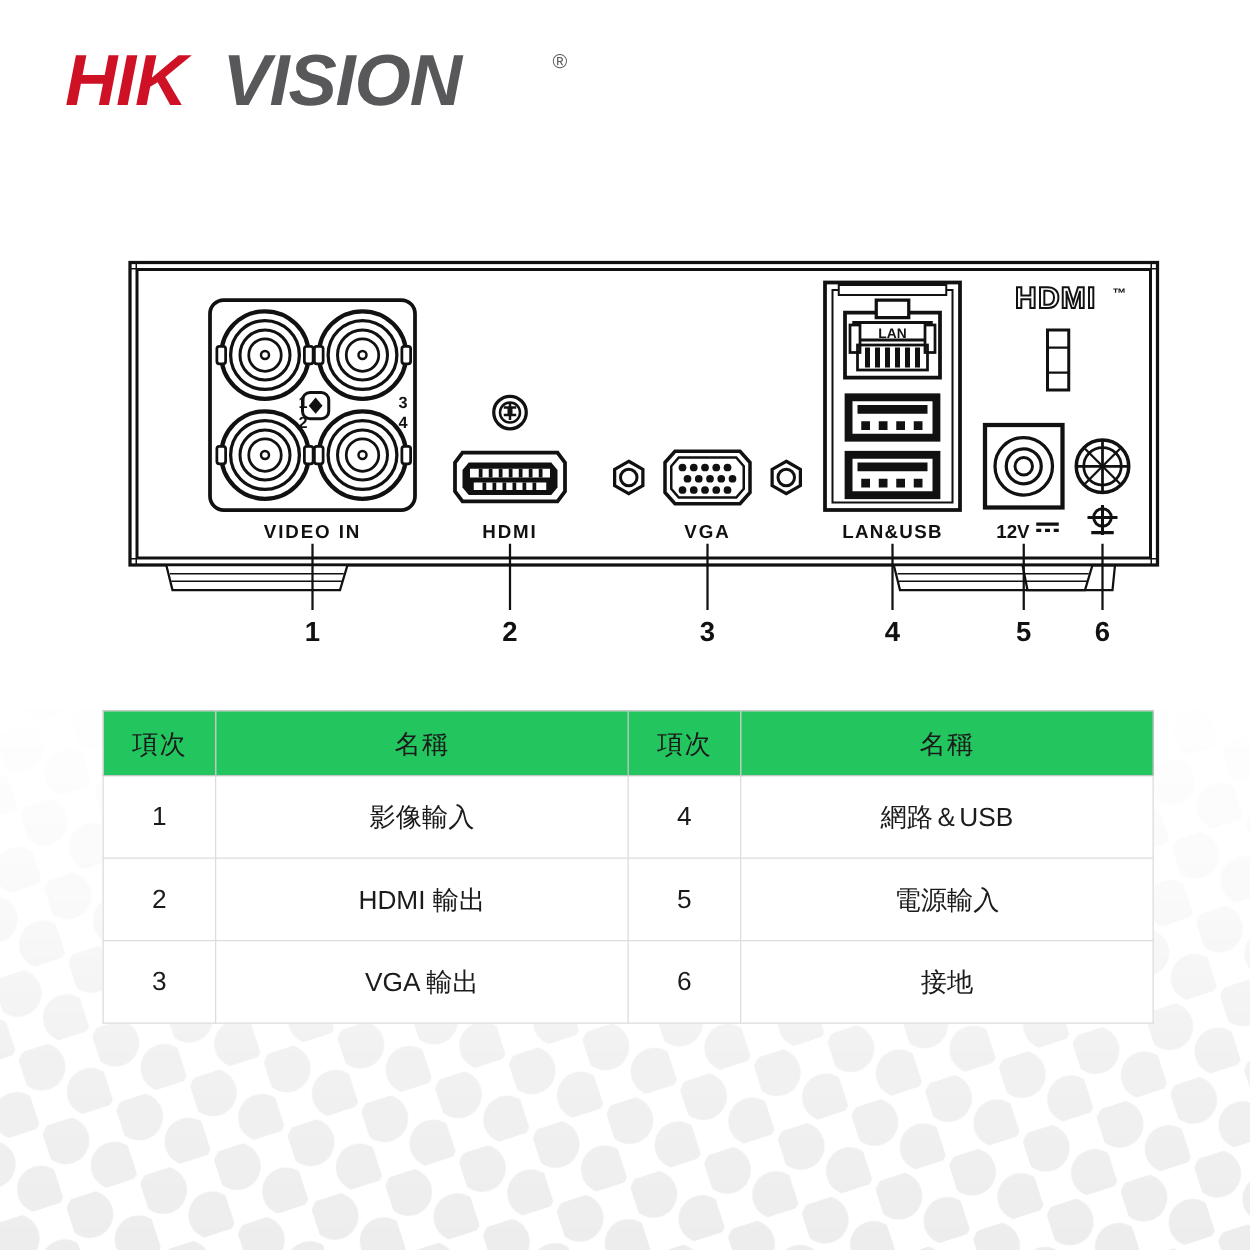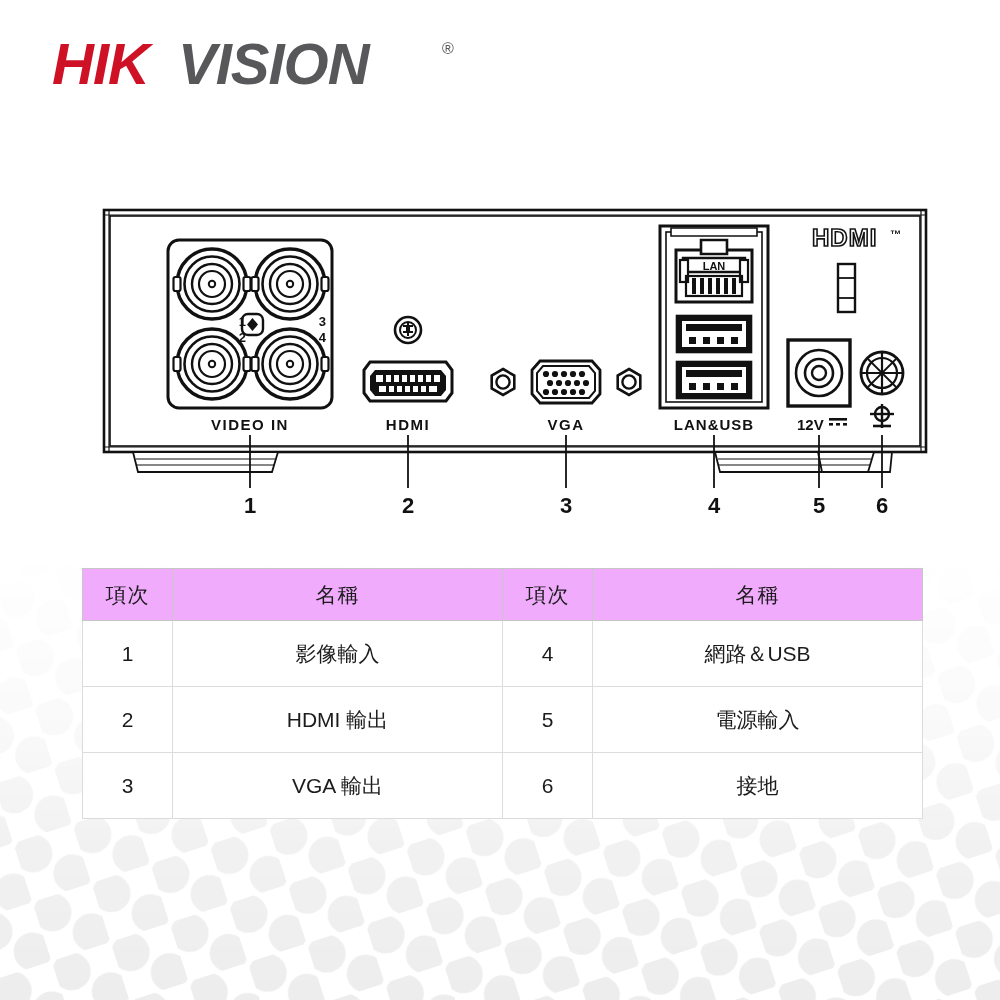--- a/index.html
+++ b/index.html
@@ -57,21 +57,21 @@
     background: #ffffff;
   }
   table.spec th, table.spec td {
     border: 1px solid #dcdcdc;
     text-align: center;
     vertical-align: middle;
     font-weight: normal;
     color: #1b1b1b;
   }
   table.spec thead th {
-    background: #f0abfc;
+    background: #22c55e;
     height: 52px;
     font-size: 21px;
     border-color: #c6c6c6;
     letter-spacing: 1px;
   }
   table.spec tbody td {
     height: 66px;
     font-size: 21px;
     background: #ffffff;
   }

